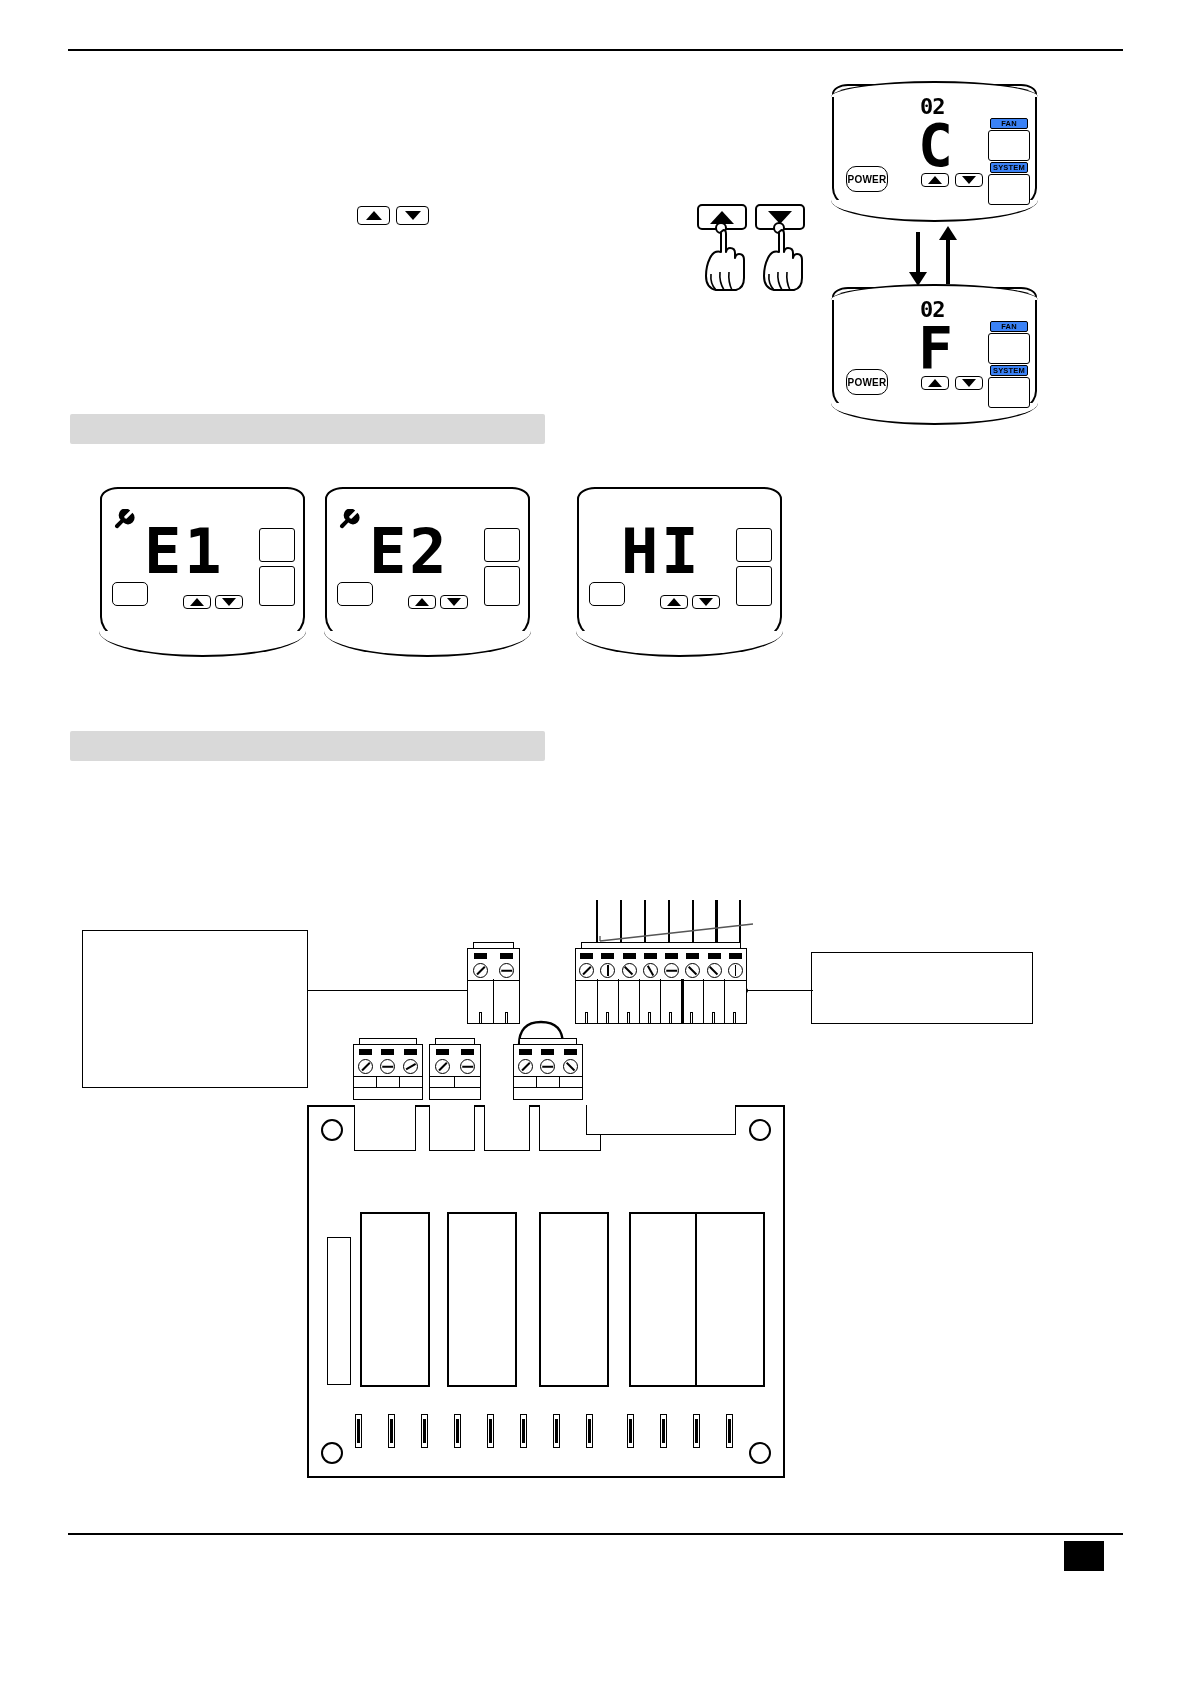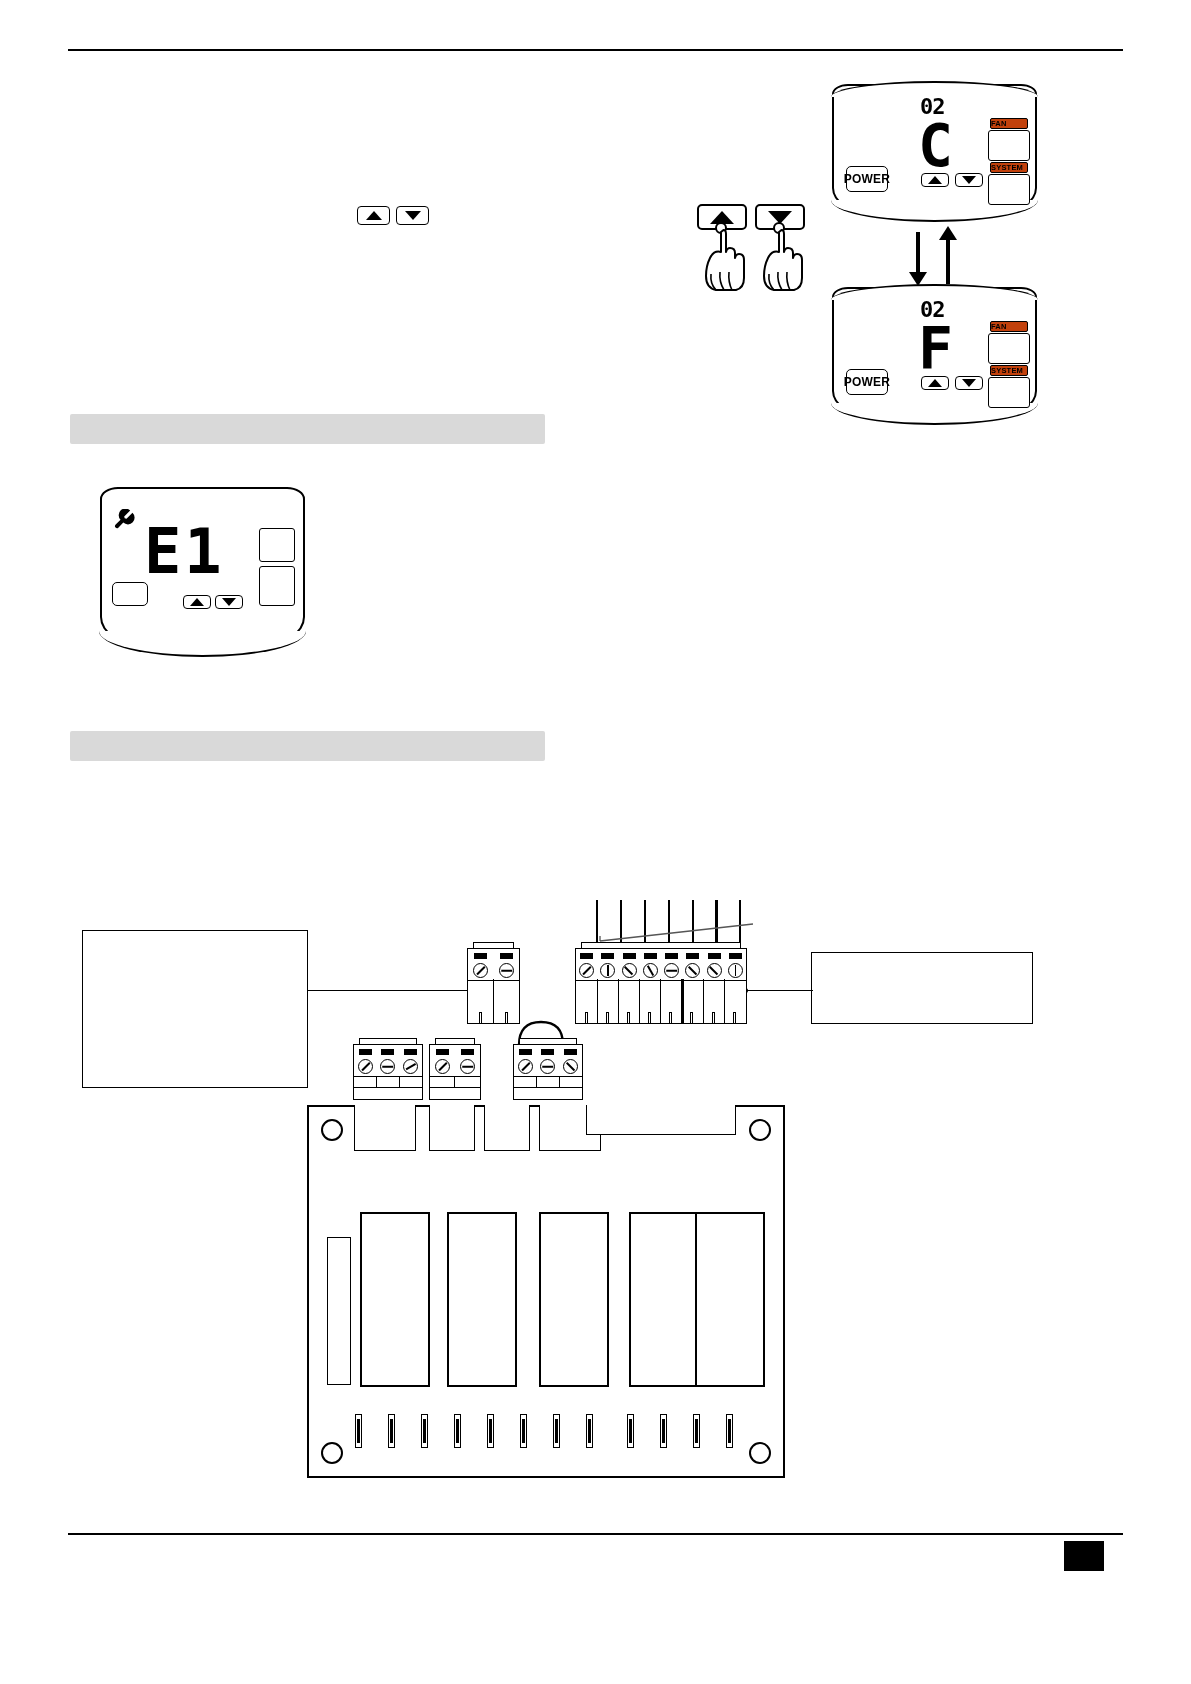--- a/index.html
+++ b/index.html
@@ -50,31 +50,31 @@
      border-radius:4px;box-sizing:border-box;background:#fff;
      display:flex;align-items:center;justify-content:center;
   }
   .tri-up{width:0;height:0;border-left:7px solid transparent;
           border-right:7px solid transparent;border-bottom:8px solid #000;}
   .tri-dn{width:0;height:0;border-left:7px solid transparent;
           border-right:7px solid transparent;border-top:8px solid #000;}
 
   .power-btn{
      position:absolute;left:14px;top:82px;width:42px;height:26px;
-     border:1.4px solid #000;border-radius:5px;box-sizing:border-box;
+     border:1.4px solid #000;border-radius:10px;box-sizing:border-box;
      display:flex;align-items:center;justify-content:center;
-     font-size:12px;font-weight:700;letter-spacing:.2px;
+     font-size:10px;font-weight:700;letter-spacing:.2px;
   }
   .side-btn{
      position:absolute;right:7px;border:1.5px solid #000;
      box-sizing:border-box;border-radius:3px;background:#fff;width:42px;
   }
   .side-lbl{
-     position:absolute;right:9px;border:1.5px solid #000;background:#c2410c;
-     font-size:7.5px;font-weight:700;letter-spacing:.2px;
+     position:absolute;right:9px;border:1.5px solid #000;background:#3b82f6;
+     font-size:7.5px;font-weight:700;text-align:center;letter-spacing:.2px;
      padding:0 0;width:38px;box-sizing:border-box;border-radius:2px;
   }
   .hvac-sym{position:absolute;right:12px;top:90px;width:22px;height:16px;}
 
   
   .tstat-sm{position:absolute;width:205px;height:160px;}
   .tstat-sm .shell{
      position:absolute;inset:0;border:2px solid #000;background:#fff;
      border-radius:18px 18px 46px 46px / 12px 12px 30px 30px;
      box-sizing:border-box;
@@ -283,21 +283,54 @@
         <div class="tri-up"></div>
       </div>
     <div class="arrow-btn" style="left:115px;top:108px;">
         <div class="tri-dn"></div>
       </div>
     <div class="sm-power"></div>
     <div class="sm-side" style="top:41px;height:34px;"></div>
     <div class="sm-side" style="top:79px;height:40px;"></div>
   </div>
 
-
+  <div class="tstat-sm" style="left:325px;top:487px;">
+    <div class="shell"></div>
+    <div class="botcurve"></div>
+    <svg class="wrench" viewBox="0 0 22 22">
+      <path d="M19 2 L12.5 8.5 L10.5 8 L10 6 L16.5 -0.5
+               A7 7 0 0 0 6 9.5 L0.5 15 A2.2 2.2 0 0 0 3.6 18.1 L9 12.6
+               A7 7 0 0 0 19 2 Z" fill="#000" transform="translate(1,2) scale(0.92)"></path>
+    </svg>
+    <div class="err-code">E2</div>
+    <div class="arrow-btn" style="left:83px;top:108px;">
+        <div class="tri-up"></div>
+      </div>
+    <div class="arrow-btn" style="left:115px;top:108px;">
+        <div class="tri-dn"></div>
+      </div>
+    <div class="sm-power"></div>
+    <div class="sm-side" style="top:41px;height:34px;"></div>
+    <div class="sm-side" style="top:79px;height:40px;"></div>
+  </div>
+
+  <div class="tstat-sm" style="left:577px;top:487px;">
+    <div class="shell"></div>
+    <div class="botcurve"></div>
+    <div class="err-code">HI</div>
+    <div class="arrow-btn" style="left:83px;top:108px;">
+        <div class="tri-up"></div>
+      </div>
+    <div class="arrow-btn" style="left:115px;top:108px;">
+        <div class="tri-dn"></div>
+      </div>
+    <div class="sm-power"></div>
+    <div class="sm-side" style="top:41px;height:34px;"></div>
+    <div class="sm-side" style="top:79px;height:40px;"></div>
+  </div>
 
 
   <div class="callout" style="left:82px;top:930px;width:226px;height:158px;"></div>
   <div class="leader" style="left:308px;top:990px;width:188px;"></div>
   <div class="leader-dot" style="left:493px;top:988px;"></div>
 
   <div class="callout" style="left:811px;top:952px;width:222px;height:72px;"></div>
   <div class="leader" style="left:746px;top:990px;width:67px;"></div>
   <div class="leader-dot" style="left:743px;top:988px;"></div>
 

